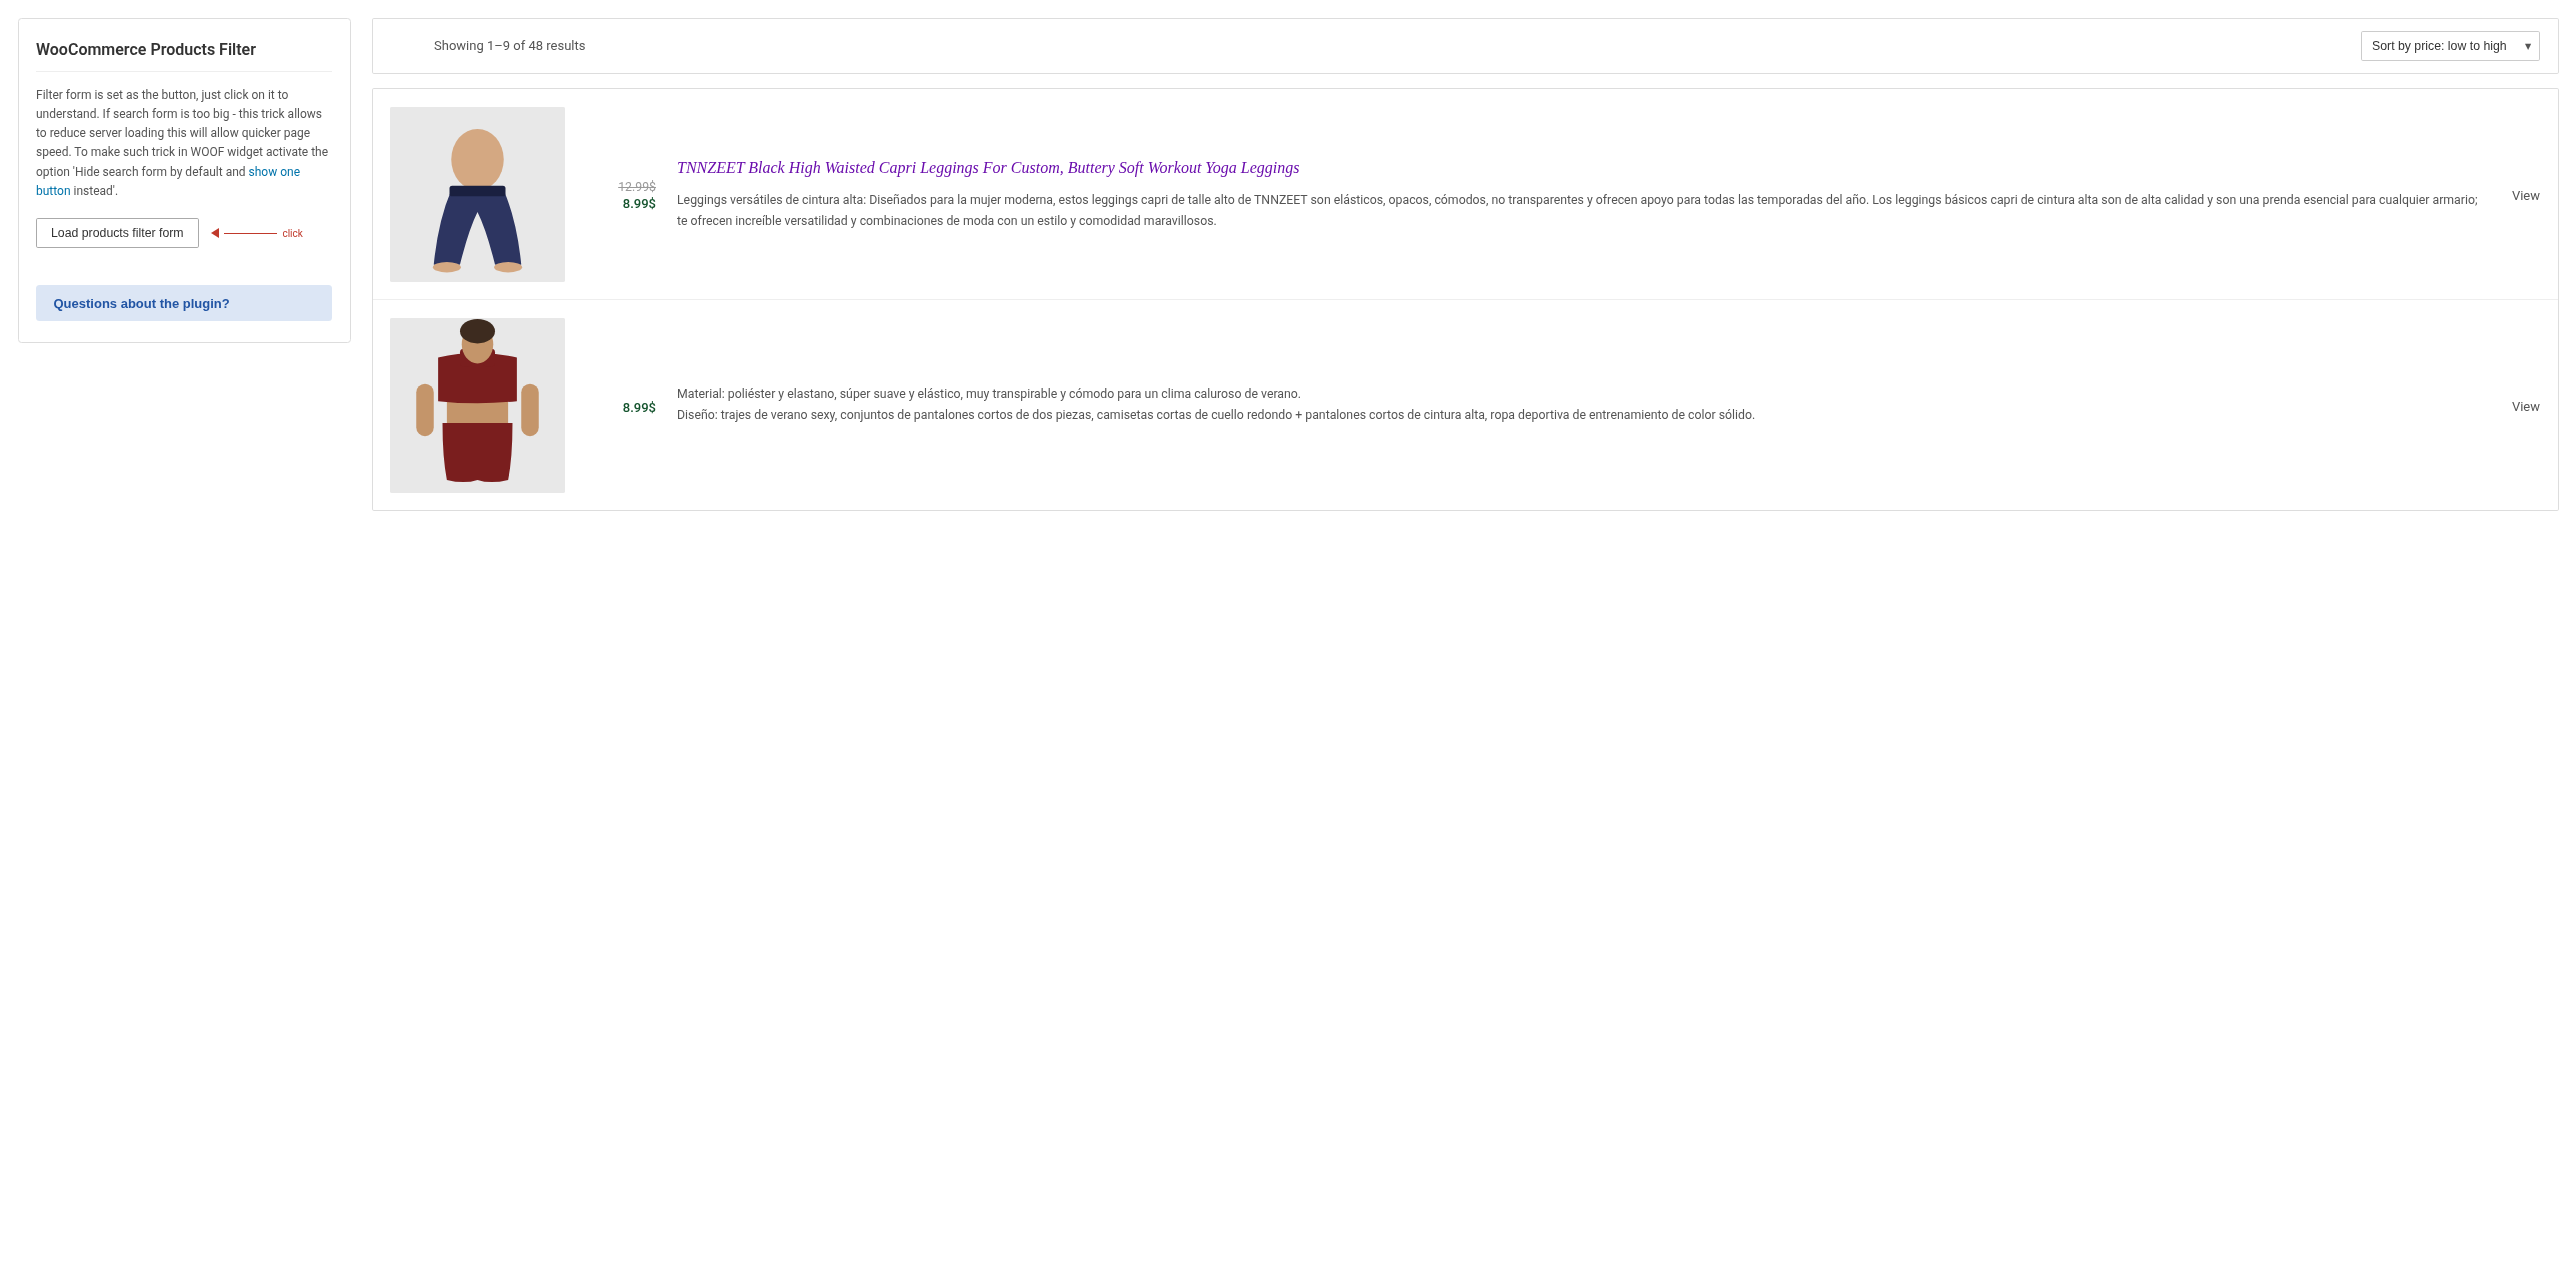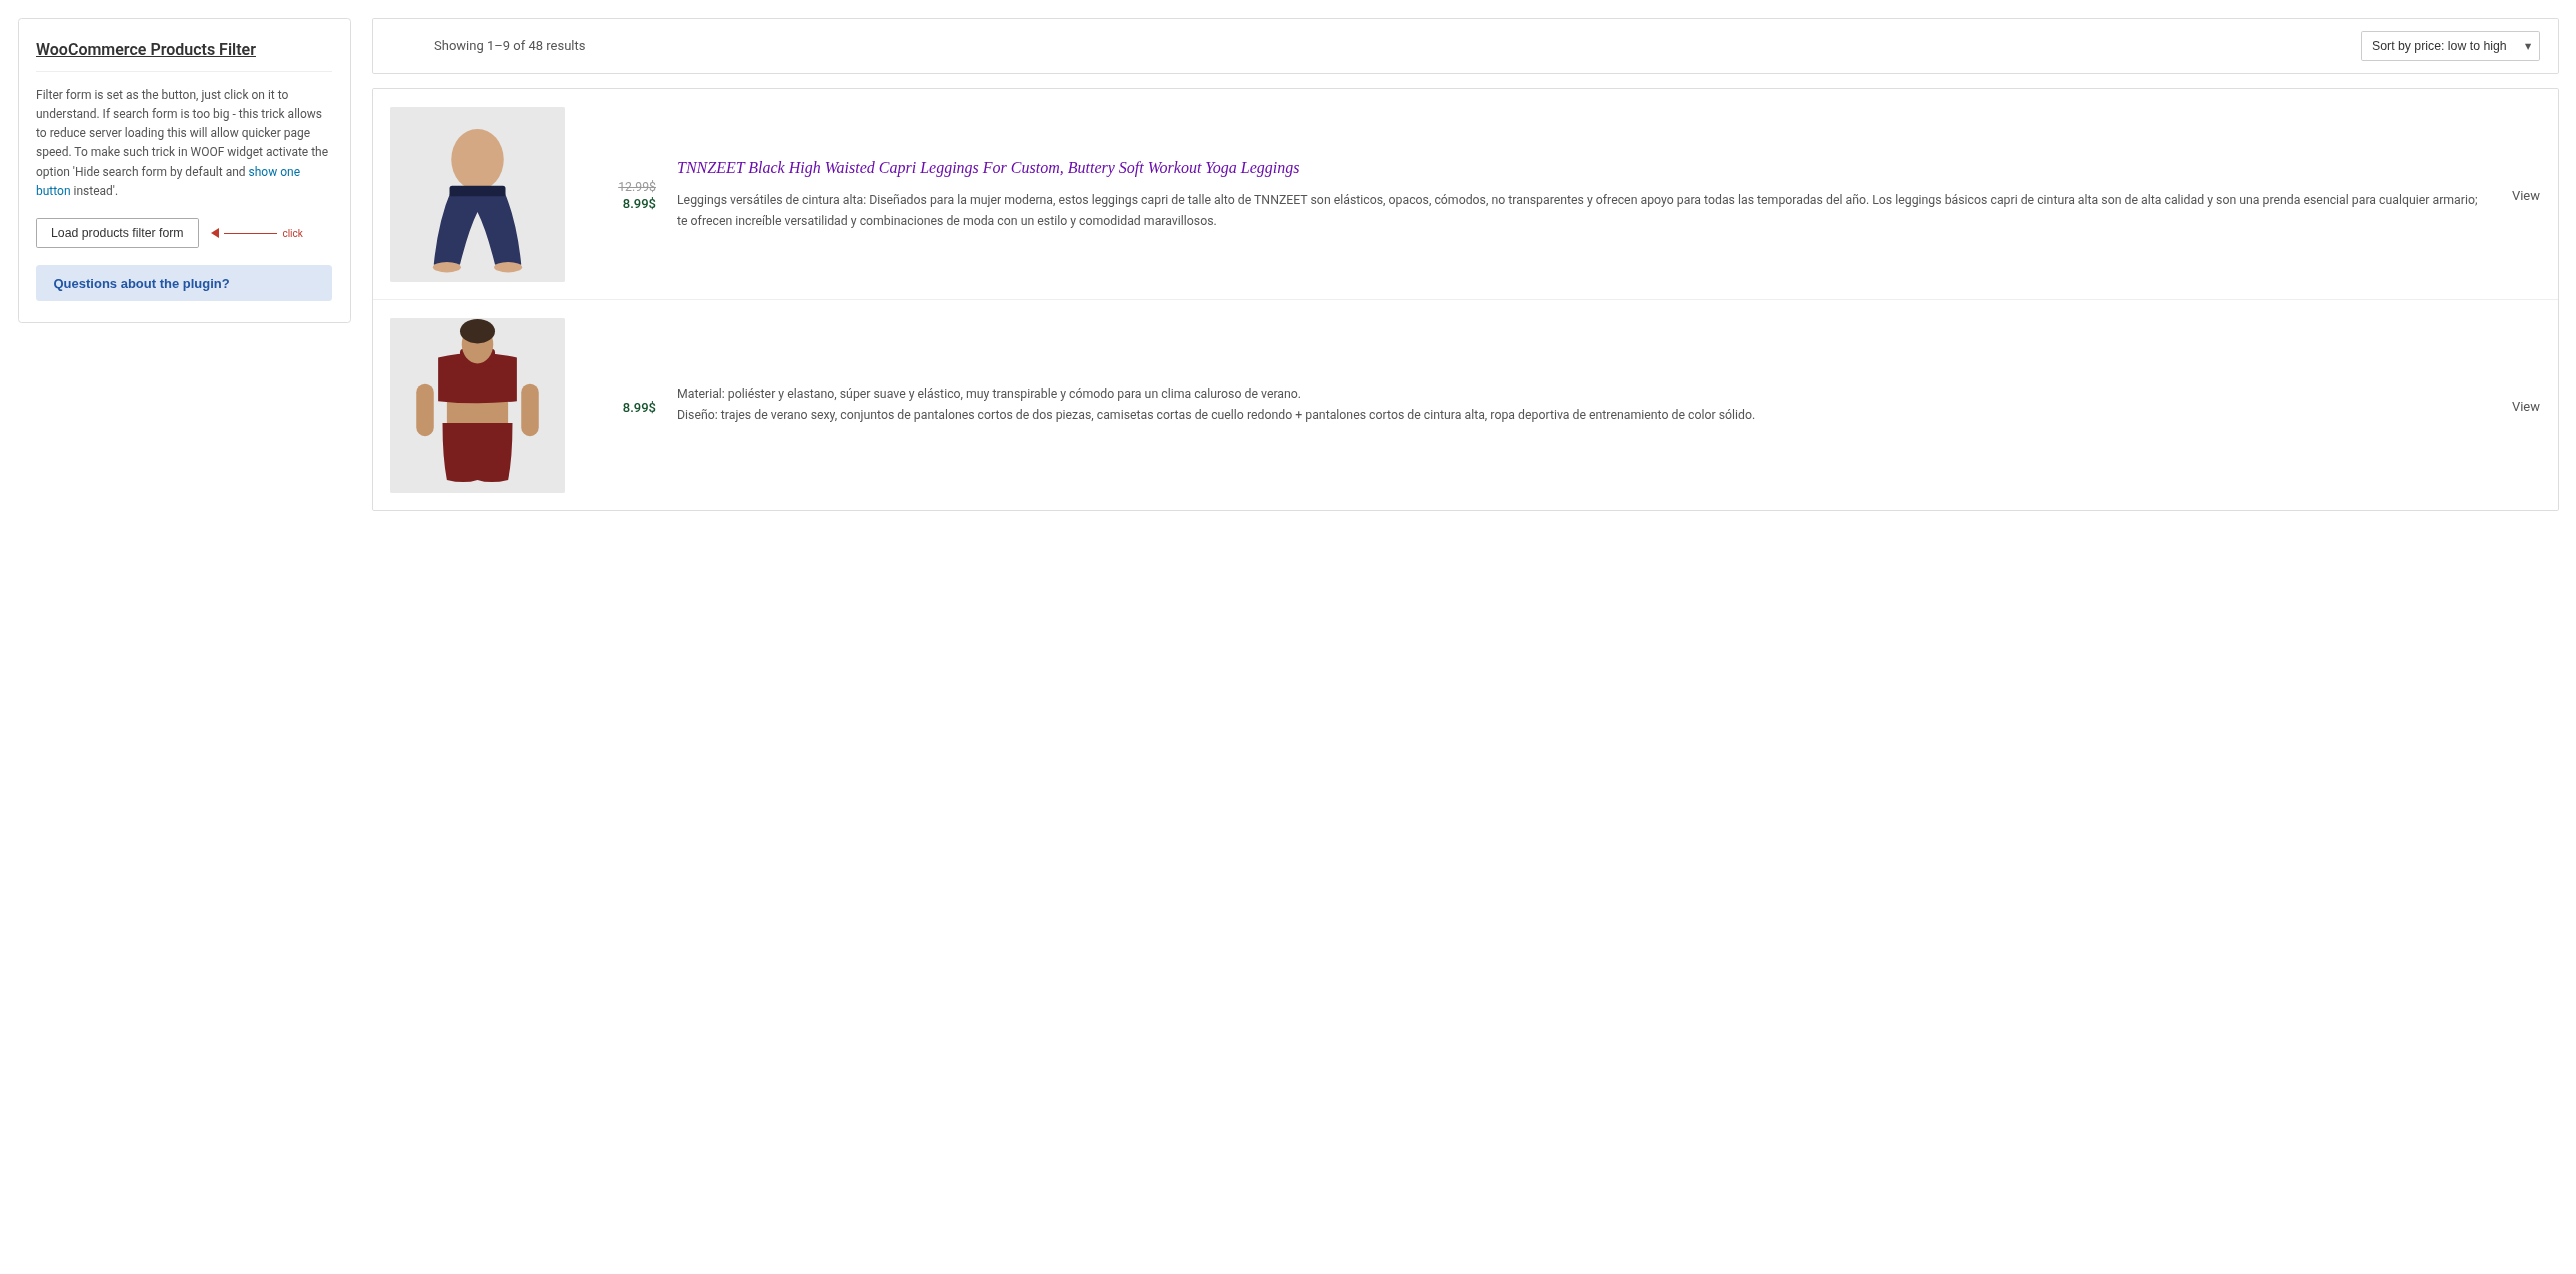--- a/index.html
+++ b/index.html
@@ -25,37 +25,36 @@
       background: #fff;
       align-self: flex-start;
     }
     .sidebar-title {
       font-size: 16px;
       font-weight: 600;
       color: #333;
       margin-bottom: 14px;
       padding-bottom: 12.3px;
       border-bottom: 0.9px solid #eee;
-      text-decoration: underline;
     }
     .sidebar-description {
       font-size: 12px;
       color: #555;
       line-height: 1.6;
       margin-bottom: 17.5px;
     }
     .sidebar-description a {
       color: #0073aa;
       text-decoration: none;
     }
     .load-btn-wrapper {
       display: flex;
       align-items: center;
       gap: 14px;
-      margin-bottom: 17px;
+      margin-bottom: 37px;
       position: relative;
     }
     .load-btn {
       border: 0.9px solid #aaa;
       background: #fff;
       padding: 7px 14px;
       font-size: 12.3px;
       color: #333;
       cursor: pointer;
       border-radius: 1.8px;

